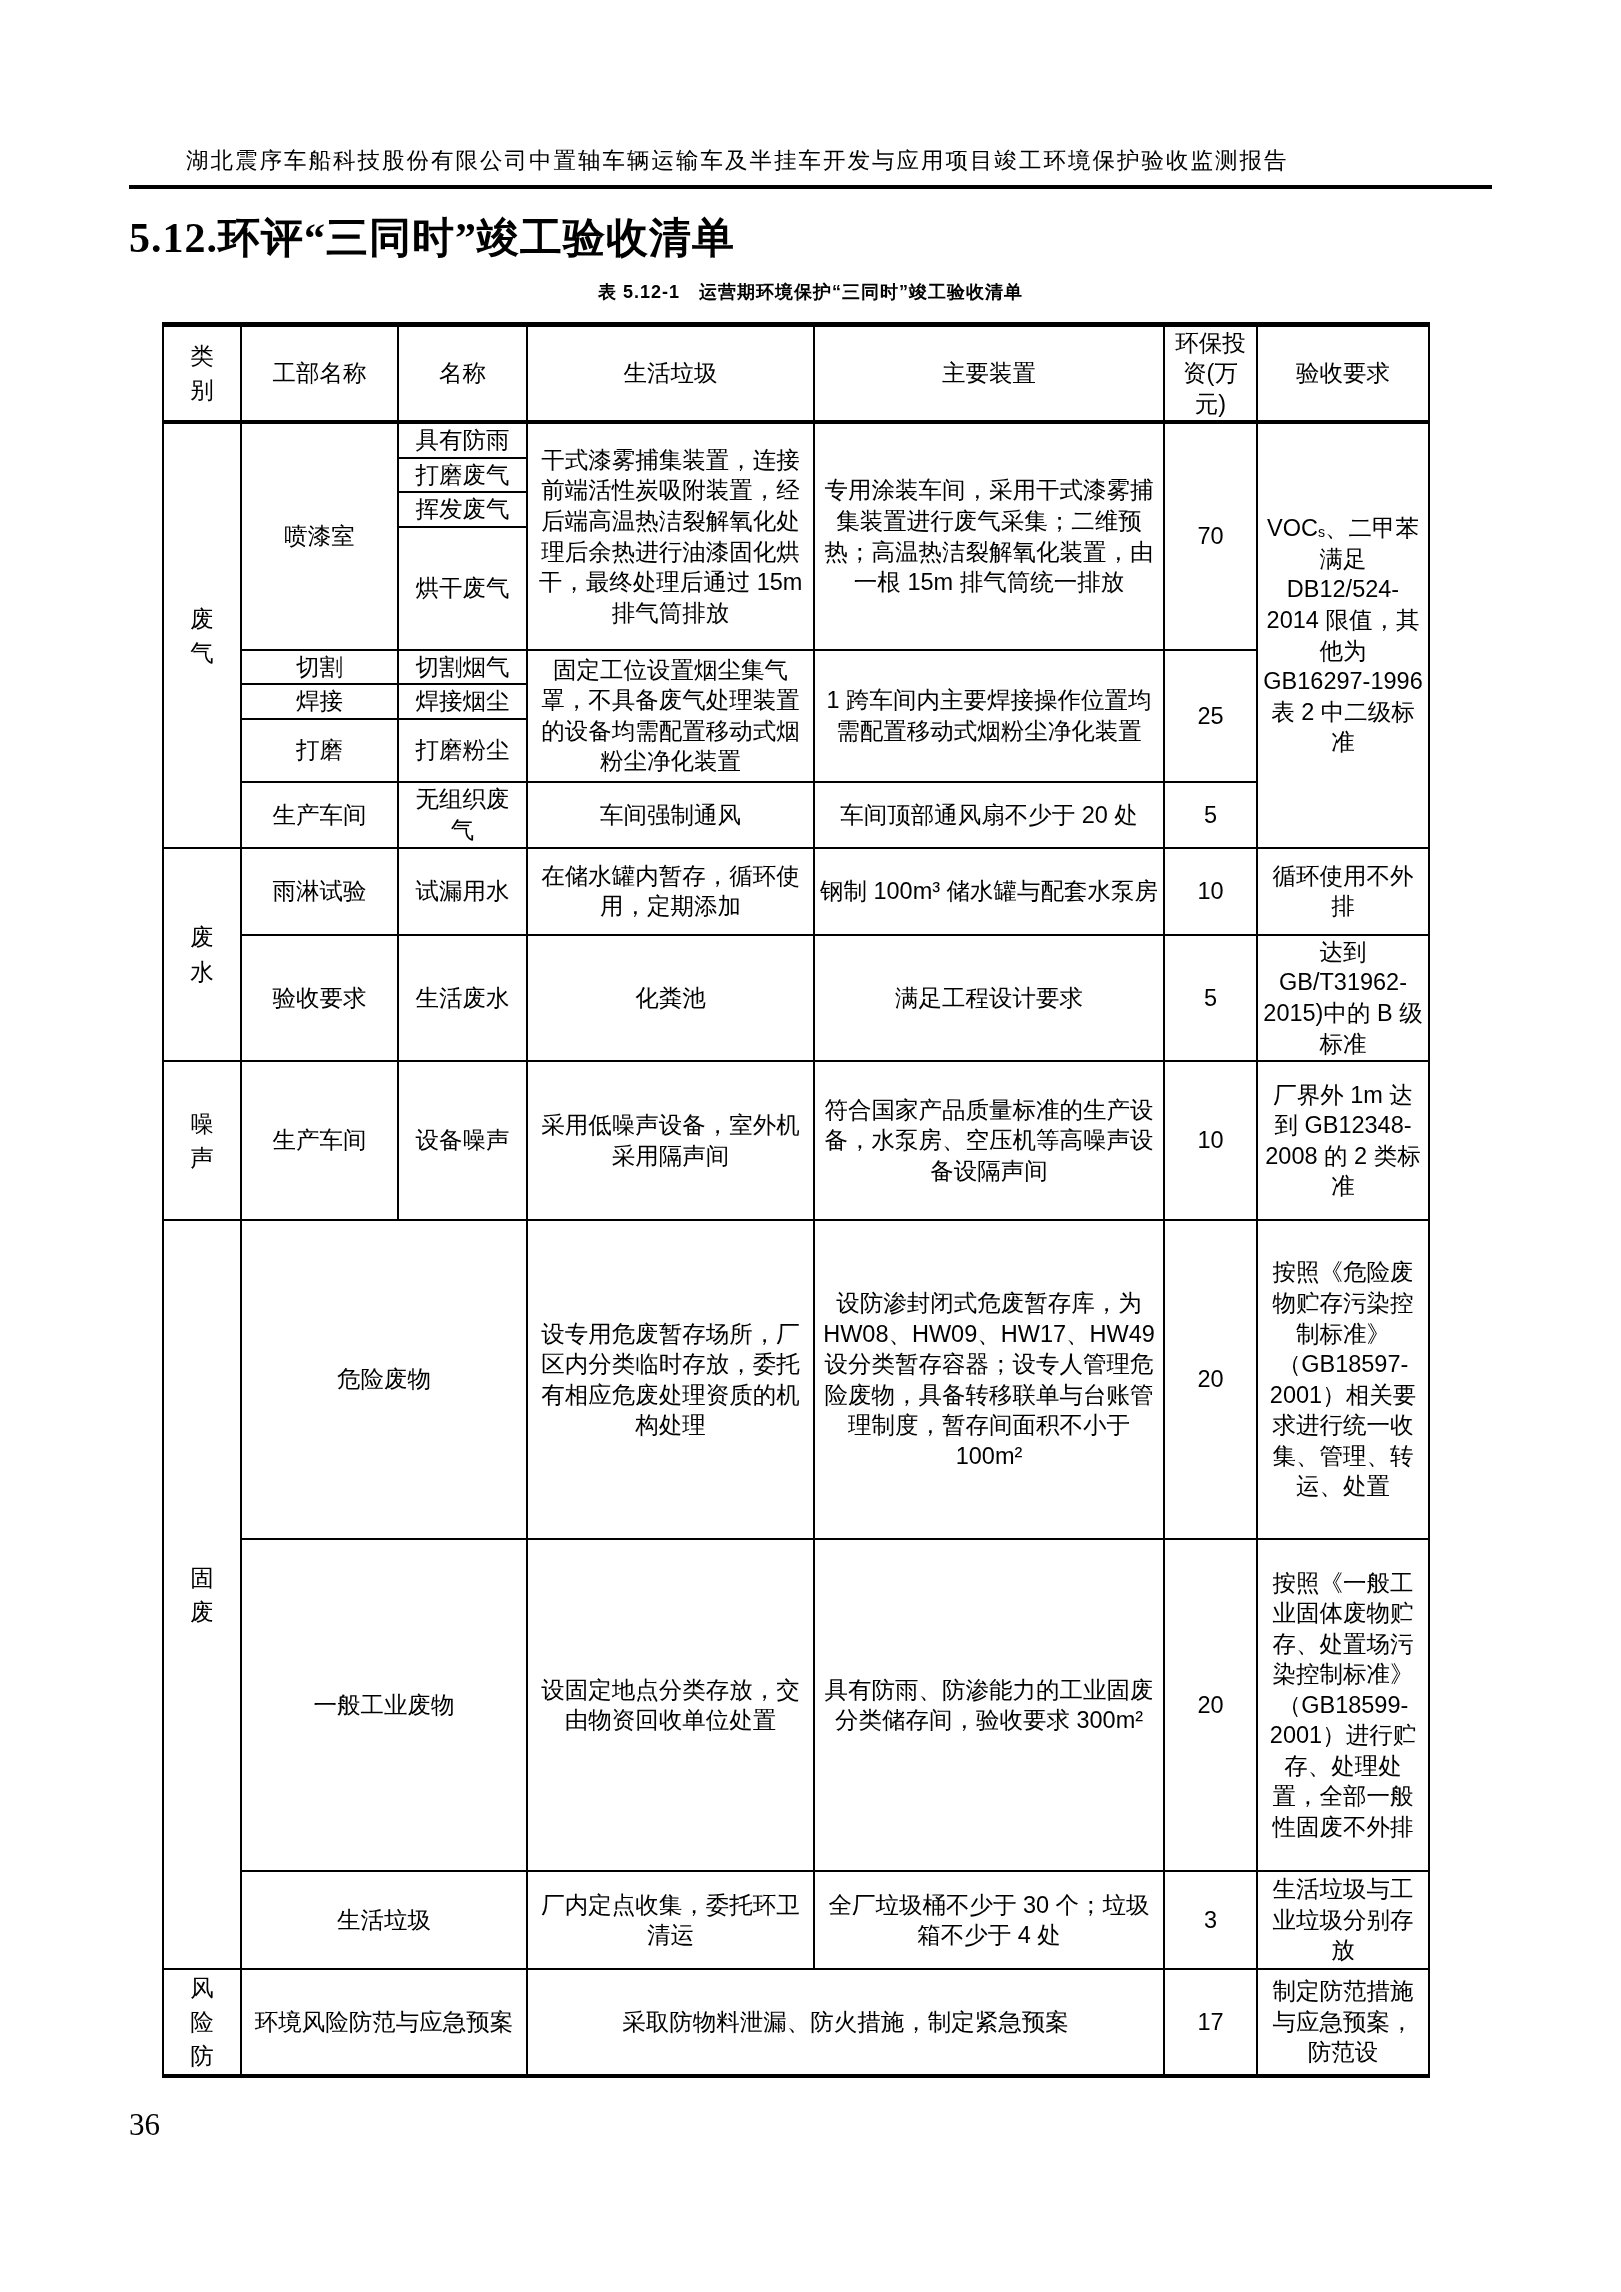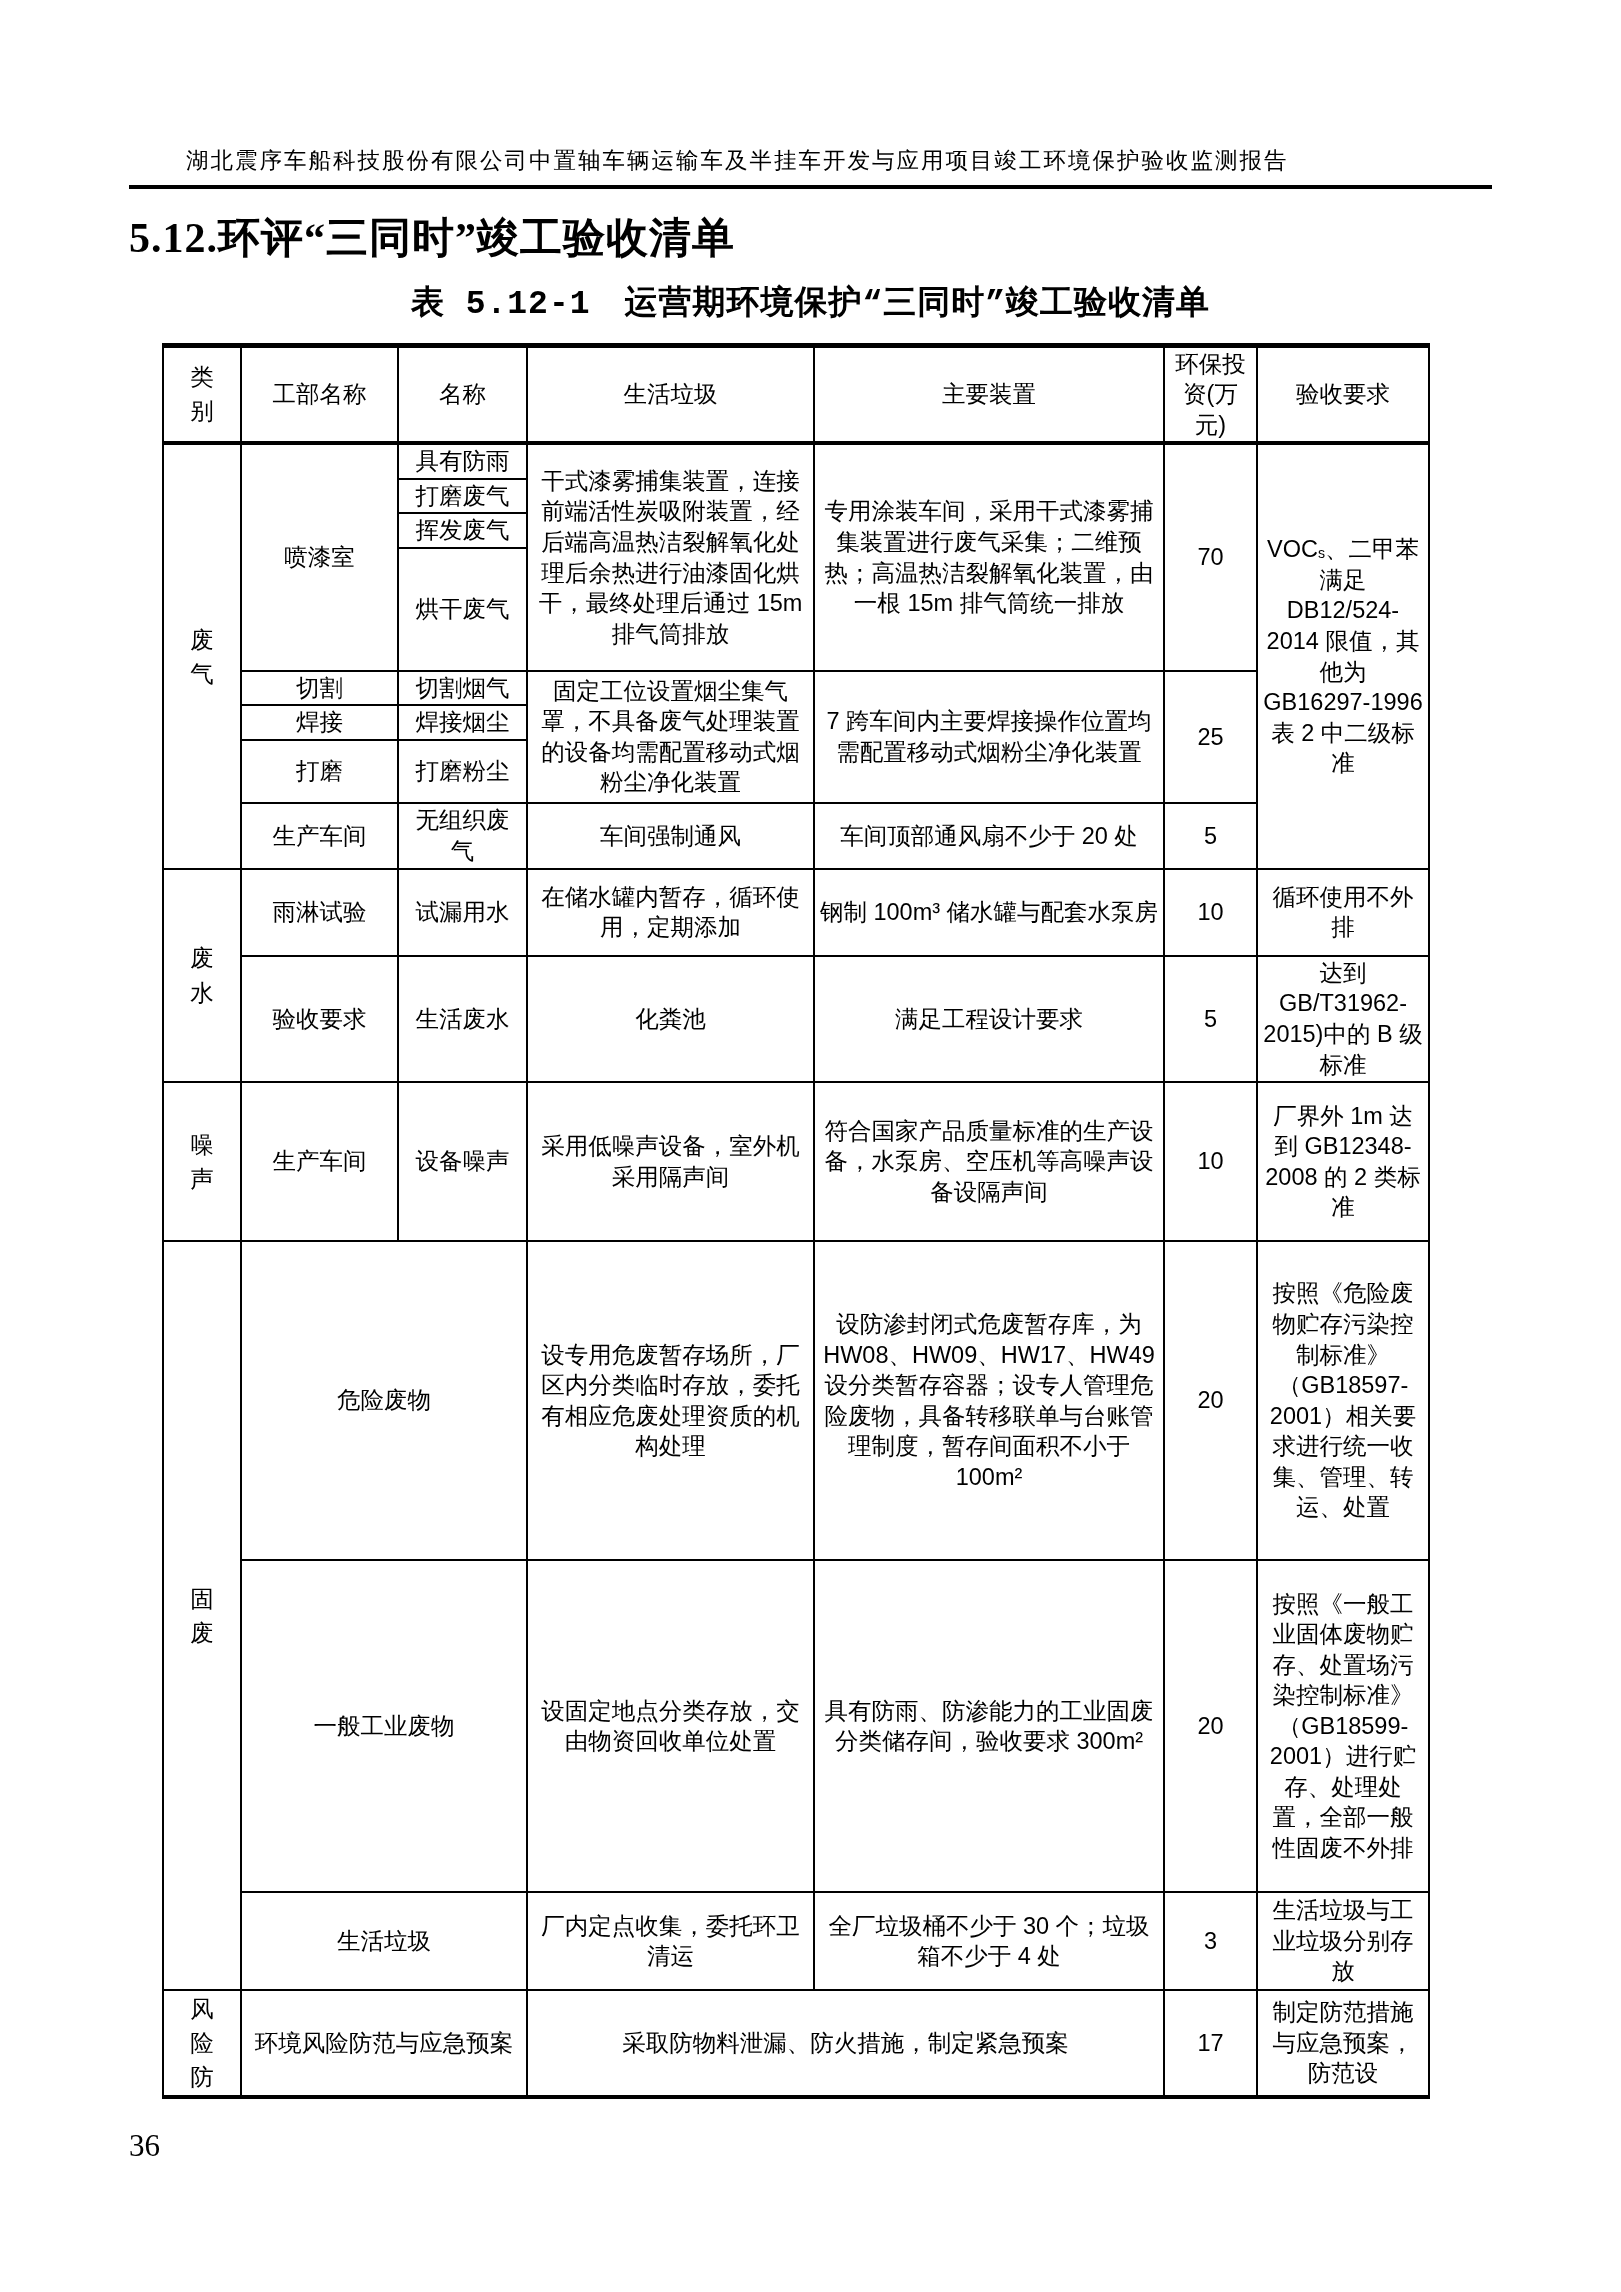--- a/index.html
+++ b/index.html
@@ -29,22 +29,22 @@
     margin: 21.6px 0 0 129px;
     font-family: "Liberation Serif", serif;
     font-size: 42px;
     font-weight: bold;
     letter-spacing: 1px;
   }
   .table-caption {
     margin: 13.7px 0 0 129px;
     width: 1363px;
     text-align: center;
-    font-family: Liberation Mono, monospace;
-    font-size: 33px;
+    font-family: Liberation Sans, sans-serif;
+    font-size: 18px;
     font-weight: bold;
     letter-spacing: 1px;
   }
   table.acc {
     margin: 17.6px 0 0 162px;
     width: 1266px;
     table-layout: fixed;
     border-collapse: collapse;
     border: 2.9px solid #000;
     border-top-width: 5.9px;
@@ -125,21 +125,21 @@
       <td>挥发废气</td>
     </tr>
     <tr style="height:123px">
       <td>烘干废气</td>
     </tr>
 
     <tr style="height:31px">
       <td class="bt3">切割</td>
       <td class="bt3">切割烟气</td>
       <td class="bt3" rowspan="3">固定工位设置烟尘集气罩，不具备废气处理装置的设备均需配置移动式烟粉尘净化装置</td>
-      <td class="bt3" rowspan="3">7 跨车间内主要焊接操作位置均需配置移动式烟粉尘净化装置</td>
+      <td class="bt3" rowspan="3">1 跨车间内主要焊接操作位置均需配置移动式烟粉尘净化装置</td>
       <td class="bt3" rowspan="3">25</td>
     </tr>
     <tr style="height:32px">
       <td>焊接</td>
       <td>焊接烟尘</td>
     </tr>
     <tr style="height:63px">
       <td>打磨</td>
       <td>打磨粉尘</td>
     </tr>

